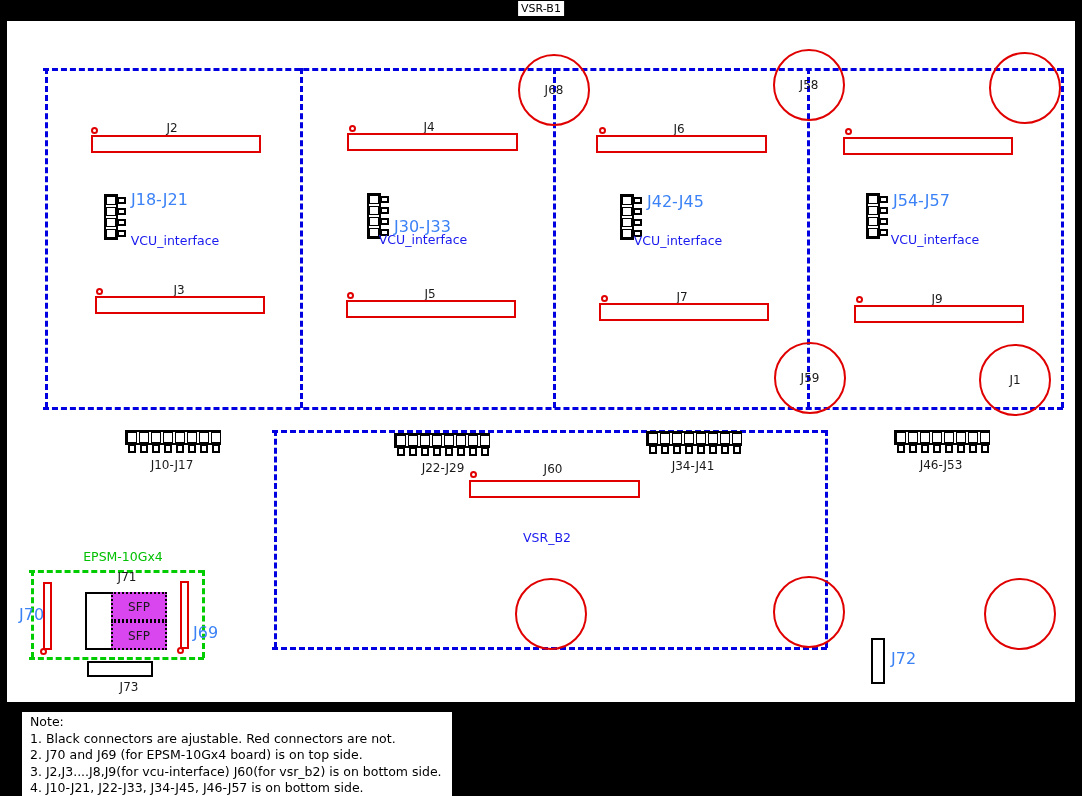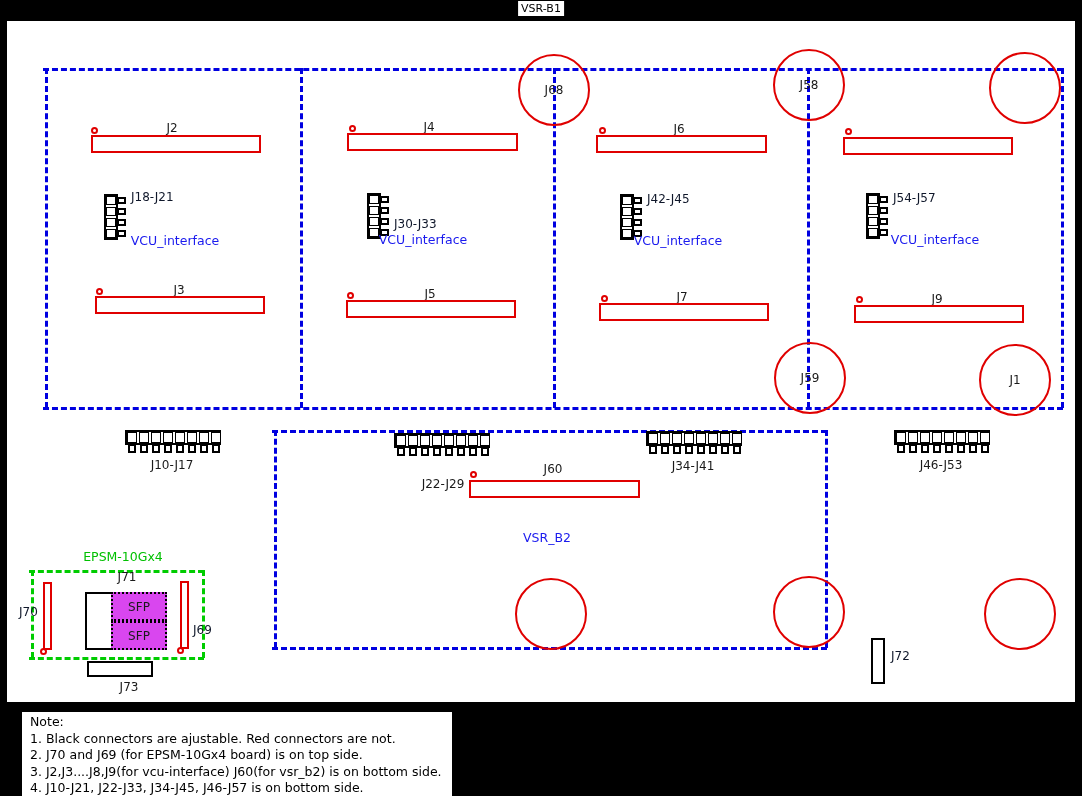--- a/index.html
+++ b/index.html
@@ -18,21 +18,21 @@
           background:#fff;box-sizing:border-box;border:2px solid #000;}
 
   
   .bdash-h{position:absolute;height:0;border-top:3px dashed #0000e0;}
   .bdash-v{position:absolute;width:0;border-left:3px dashed #0000e0;}
 
   
   .rconn{position:absolute;box-sizing:border-box;border:2px solid #e00000;background:#fff;}
   .rdot{position:absolute;width:7px;height:7px;border:2px solid #e00000;
         border-radius:50%;background:#fff;box-sizing:border-box;}
-  .lbl{position:absolute;font-size:12px;color:#0f172a;white-space:nowrap;
+  .lbl{position:absolute;font-size:16px;color:#3b82f6;white-space:nowrap;
        font-family:"DejaVu Sans","Liberation Sans",sans-serif;}
   .lbl-c{position:absolute;font-size:12px;color:#1a1a1a;white-space:nowrap;
        transform:translateX(-50%);text-align:center;}
   .lbl-blue{position:absolute;font-size:12.5px;color:#1a1aee;white-space:nowrap;
        transform:translateX(-50%);text-align:center;}
   .lbl-green{position:absolute;font-size:12.5px;color:#00c000;white-space:nowrap;
        transform:translateX(-50%);text-align:center;}
 
   
   .rcirc{position:absolute;border:2px solid #e00000;border-radius:50%;
@@ -238,21 +238,21 @@
       <div class="cell" style="left:86px;"></div>
       <div class="pin" style="left:3px;"></div>
       <div class="pin" style="left:15px;"></div>
       <div class="pin" style="left:27px;"></div>
       <div class="pin" style="left:39px;"></div>
       <div class="pin" style="left:51px;"></div>
       <div class="pin" style="left:63px;"></div>
       <div class="pin" style="left:75px;"></div>
       <div class="pin" style="left:87px;"></div>
     </div>
-    <div class="lbl-c" style="left:436px;top:440px;margin-top:16px;">J22-J29</div>
+    <div class="lbl-c" style="left:436px;top:440px;">J22-J29</div>
 
     <div class="hconn" style="left:639px;top:410px;">
       <div class="body"></div>
       <div class="cell" style="left:2px;"></div>
       <div class="cell" style="left:14px;"></div>
       <div class="cell" style="left:26px;"></div>
       <div class="cell" style="left:38px;"></div>
       <div class="cell" style="left:50px;"></div>
       <div class="cell" style="left:62px;"></div>
       <div class="cell" style="left:74px;"></div>

